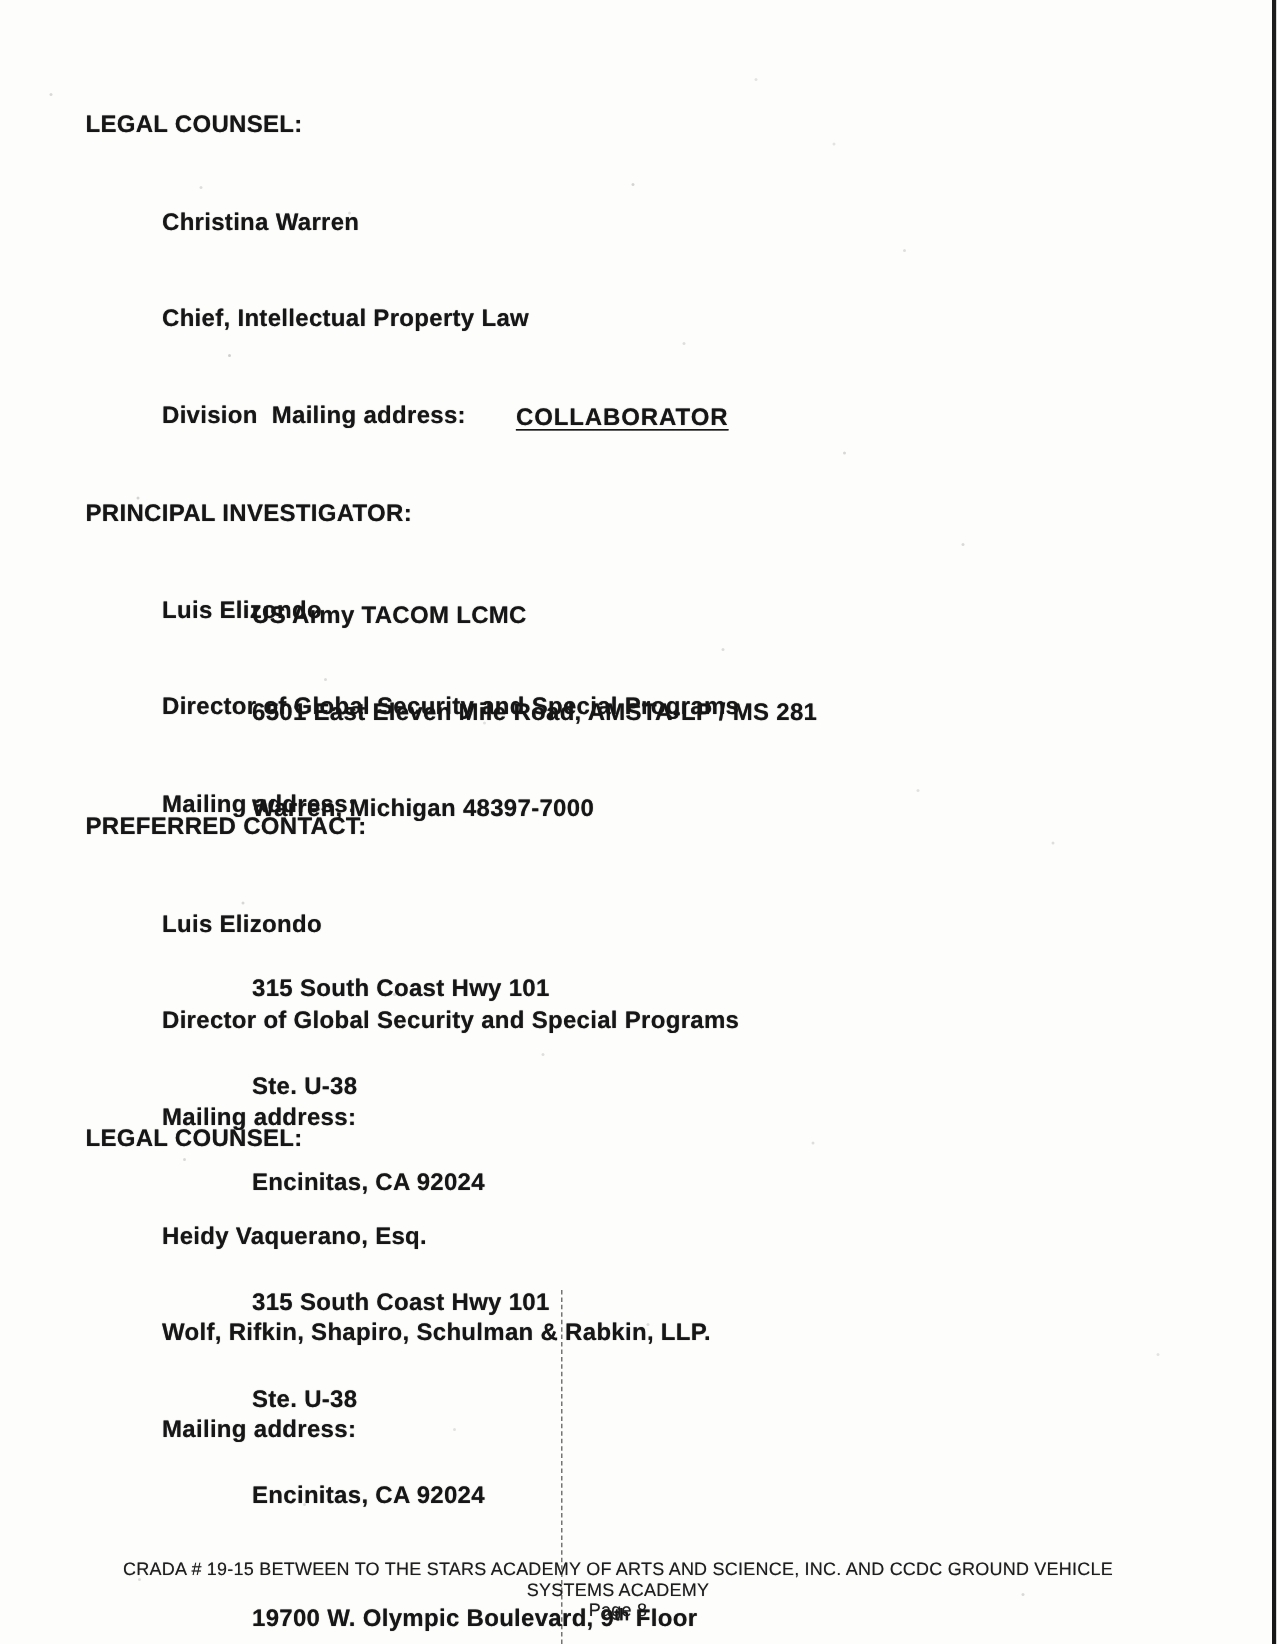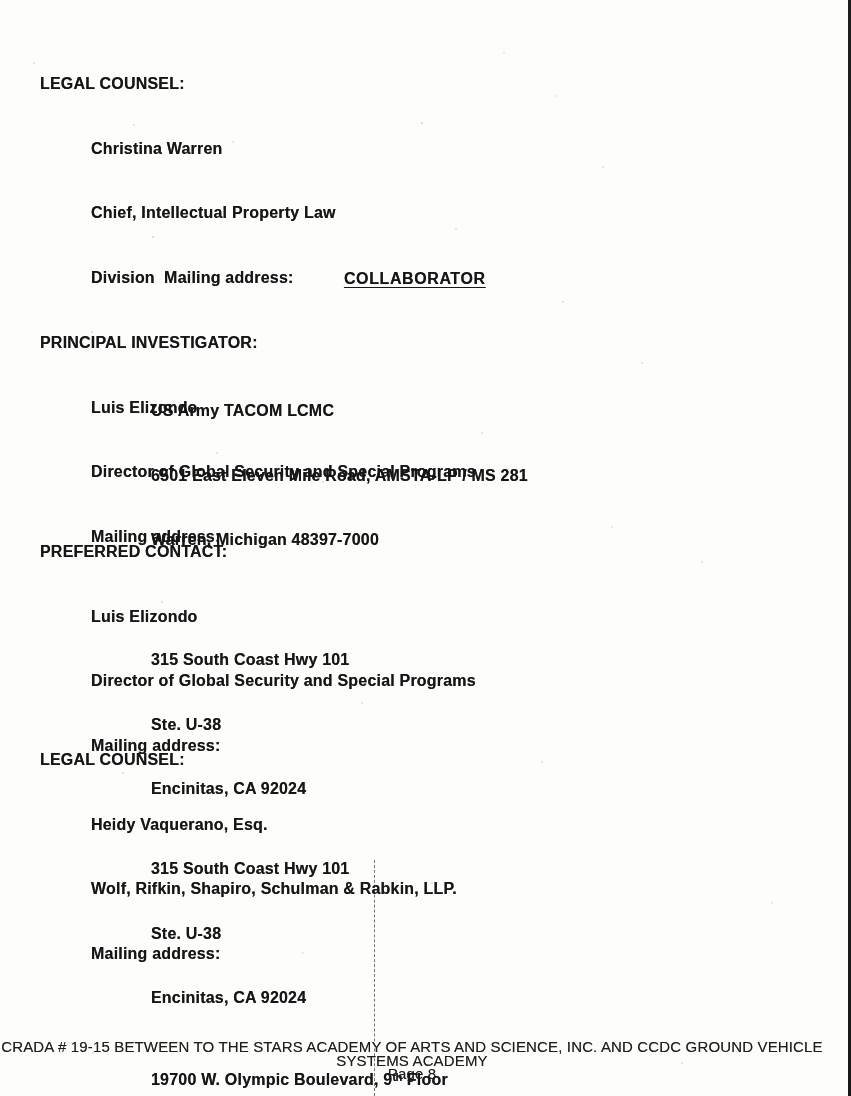--- a/index.html
+++ b/index.html
@@ -20,21 +20,21 @@
   .txt {
     font-weight: 700;
     font-size: 16px;
     line-height: 21.5px;
     letter-spacing: 0.2px;
     white-space: pre-wrap;
     text-shadow: 0 0 0.6px rgba(10,10,10,0.65);
   }
   .section {
     position: absolute;
-    left: 40px;
+    left: 57px;
   }
   .sec-heading { margin: 0; }
   .indent1 { margin-left: 51px; }
   .address { margin-left: 111px; margin-top: 16px; }
   .address-gap-lg { margin-top: 26px; }
   .collab-wrap {
     position: absolute;
     top: 246px;
     left: 0;
     width: 811px;
@@ -46,21 +46,21 @@
     text-underline-offset: 3px;
     letter-spacing: 0.6px;
   }
   .footer {
     position: absolute;
     top: 1040px;
     left: 0;
     width: 824px;
     text-align: center;
     font-weight: 400;
-    font-size: 15px;
+    font-size: 12px;
     line-height: 13.5px;
     letter-spacing: 0.15px;
     color: #1d1d1d;
     text-shadow: 0 0 0.5px rgba(20,20,20,0.55);
   }
   
   .fold-line {
     position: absolute;
     left: 374px;
     top: 860px;

